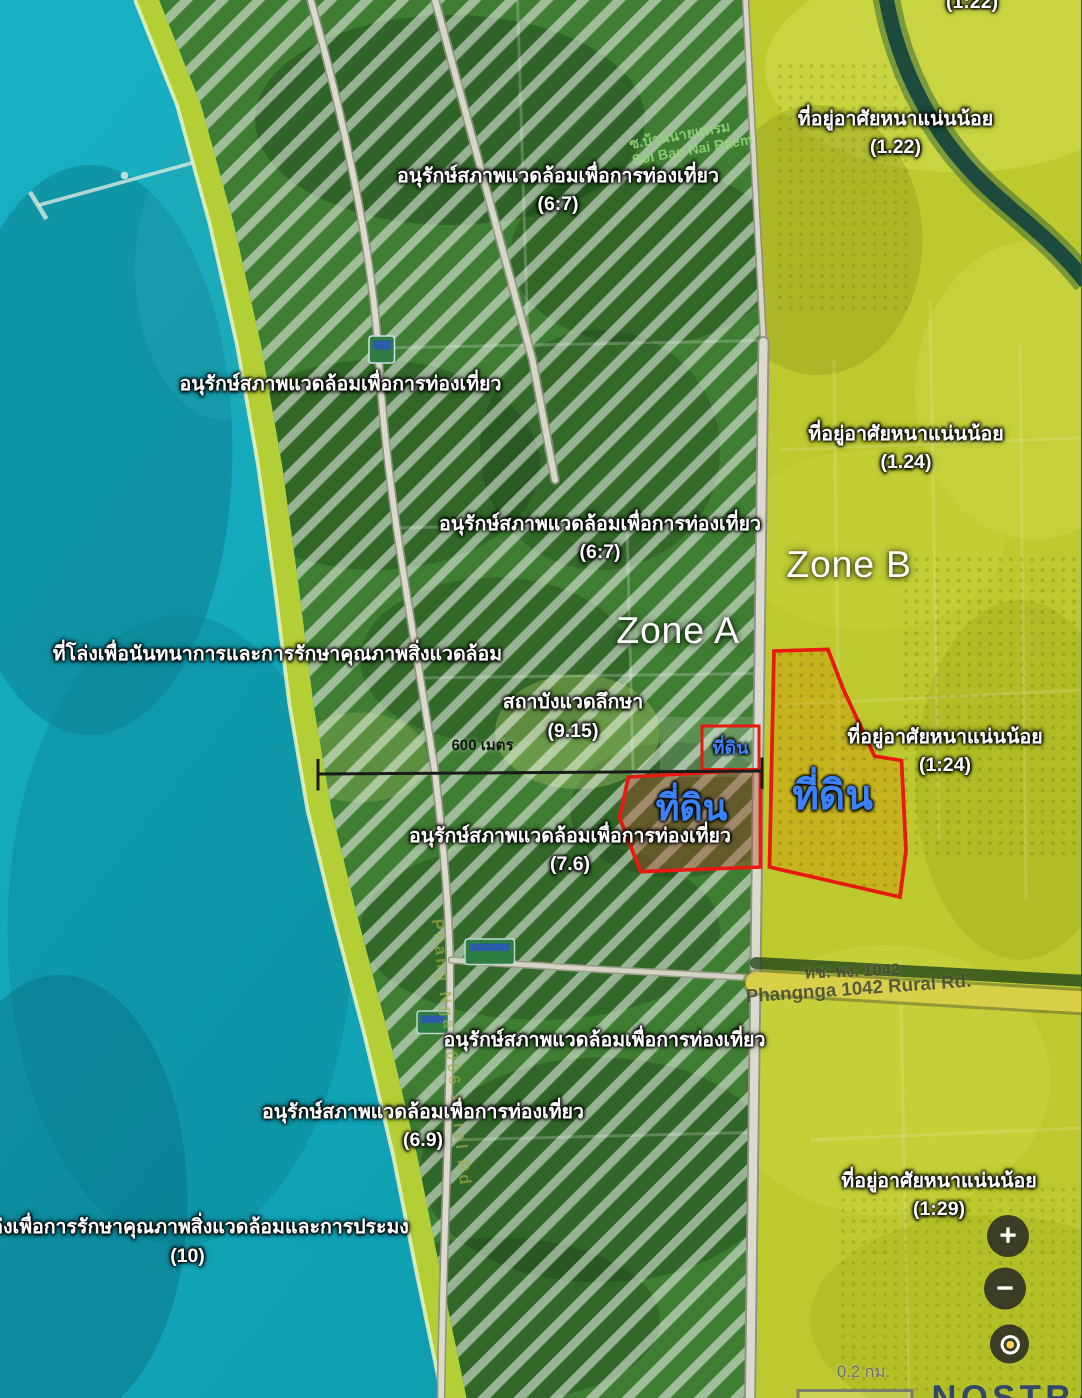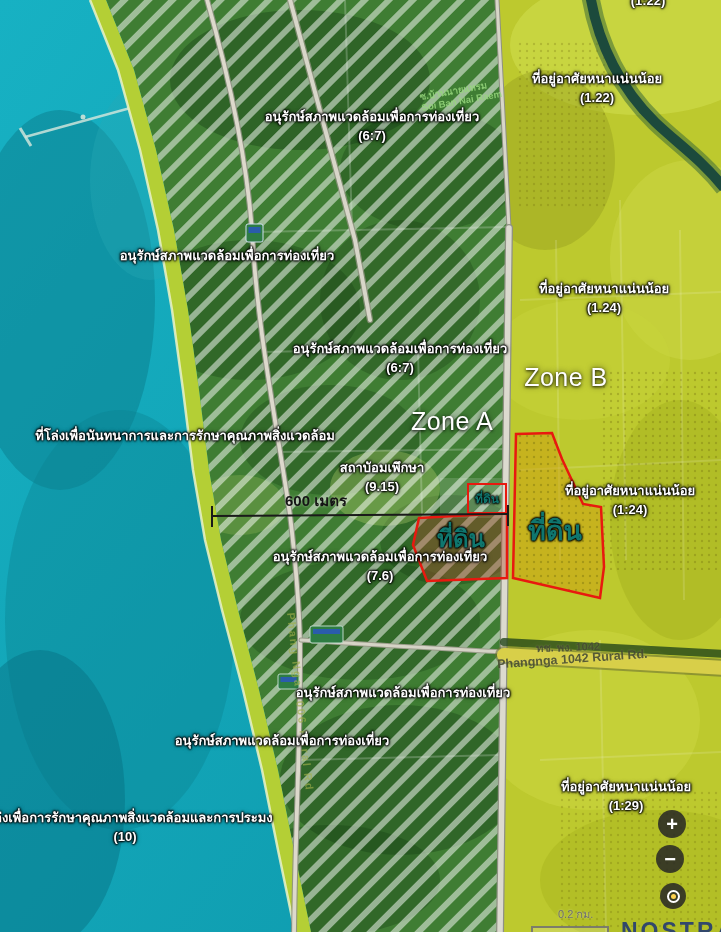--- a/index.html
+++ b/index.html
@@ -9,28 +9,28 @@
   .zl{position:absolute;transform:translateX(-50%);text-align:center;z-index:5;
       color:#fff;font-weight:700;white-space:nowrap;
       text-shadow:0 1px 2px rgba(0,0,0,.95),0 -1px 2px rgba(0,0,0,.9),
                   1px 0 2px rgba(0,0,0,.9),-1px 0 2px rgba(0,0,0,.9),0 0 5px rgba(0,0,0,.55);}
   .zl-name{font-size:13px;line-height:15px;}
   .zl-code{font-size:13px;line-height:15px;margin-top:4px;}
   .zl-cut{transform:none;width:262px;}
   .zone-name{position:absolute;transform:translate(-50%,-50%);z-index:6;color:#fff;
       font-size:25px;font-weight:500;letter-spacing:.5px;
       text-shadow:0 1px 3px rgba(0,0,0,.85),0 0 6px rgba(0,0,0,.6);}
-  .plot-label{position:absolute;transform:translate(-50%,-50%);z-index:7;color:#0f766e;font-weight:700;
+  .plot-label{position:absolute;transform:translate(-50%,-50%);z-index:7;color:#3b82f6;font-weight:700;
       text-shadow:0 1px 2px rgba(0,0,0,.95),0 -1px 2px rgba(0,0,0,.9),
                   1px 0 2px rgba(0,0,0,.9),-1px 0 2px rgba(0,0,0,.9);}
   .plot-small{font-size:12px;}
   .plot-big-a{font-size:24px;}
   .plot-big-b{font-size:27px;}
-  .measure-label{position:absolute;z-index:6;color:#141414;font-size:15px;font-weight:700;
-      text-shadow:0 0 3px rgba(255,255,255,.45);}
+  .measure-label{position:absolute;z-index:6;color:#141414;font-size:10px;font-weight:700;
+      text-shadow:0 0 3px rgba(255,255,255,.45);padding-left:16px;}
   .road-label{position:absolute;z-index:4;color:#474c33;font-weight:700;opacity:.88;
       text-shadow:0 0 2px rgba(220,220,160,.35);}
   .road-1042-th{font-size:11px;transform:rotate(-2deg);}
   .road-1042-en{font-size:12.5px;transform:rotate(-4deg);}
   .road-3006{font-size:11px;color:rgba(160,175,75,.75);transform:rotate(84deg);
       transform-origin:0 0;font-weight:700;text-shadow:none;letter-spacing:2px;}
   .village{position:absolute;z-index:4;color:rgba(150,215,125,.85);font-size:9.5px;line-height:11px;
       transform:rotate(-10deg);font-weight:700;text-shadow:none;}
   .ctrl{position:absolute;z-index:10;width:28px;height:28px;border-radius:50%;
       background:rgba(38,38,38,.85);color:#fff;display:flex;align-items:center;justify-content:center;
@@ -197,32 +197,33 @@
   <div class="zl-name">อนุรักษ์สภาพแวดล้อมเพื่อการท่องเที่ยว</div>
 </div>
 <div class="zl" style="left:400px;top:341px">
   <div class="zl-name">อนุรักษ์สภาพแวดล้อมเพื่อการท่องเที่ยว</div>
   <div class="zl-code">(6:7)</div>
 </div>
 <div class="zl" style="left:185px;top:428px">
   <div class="zl-name">ที่โล่งเพื่อนันทนาการและการรักษาคุณภาพสิ่งแวดล้อม</div>
 </div>
 <div class="zl" style="left:382px;top:460px">
-  <div class="zl-name">สถาบัอมเพึกษา</div>
+  <div class="zl-name">สถาบังแวดลึกษา</div>
   <div class="zl-code">(9.15)</div>
 </div>
 <div class="zl" style="left:380px;top:549px">
   <div class="zl-name">อนุรักษ์สภาพแวดล้อมเพื่อการท่องเที่ยว</div>
   <div class="zl-code">(7.6)</div>
 </div>
 <div class="zl" style="left:403px;top:685px">
   <div class="zl-name">อนุรักษ์สภาพแวดล้อมเพื่อการท่องเที่ยว</div>
 </div>
 <div class="zl" style="left:282px;top:733px">
   <div class="zl-name">อนุรักษ์สภาพแวดล้อมเพื่อการท่องเที่ยว</div>
+  <div class="zl-code">(6.9)</div>
 </div>
 <div class="zl zl-cut" style="left:-6px;top:810px">
   <div class="zl-name">ล่งเพื่อการรักษาคุณภาพสิ่งแวดล้อมและการประมง</div>
   <div class="zl-code">(10)</div>
 </div>
 <div class="zl" style="left:597px;top:71px">
   <div class="zl-name">ที่อยู่อาศัยหนาแน่นน้อย</div>
   <div class="zl-code">(1.22)</div>
 </div>
 <div class="zl" style="left:604px;top:281px">

